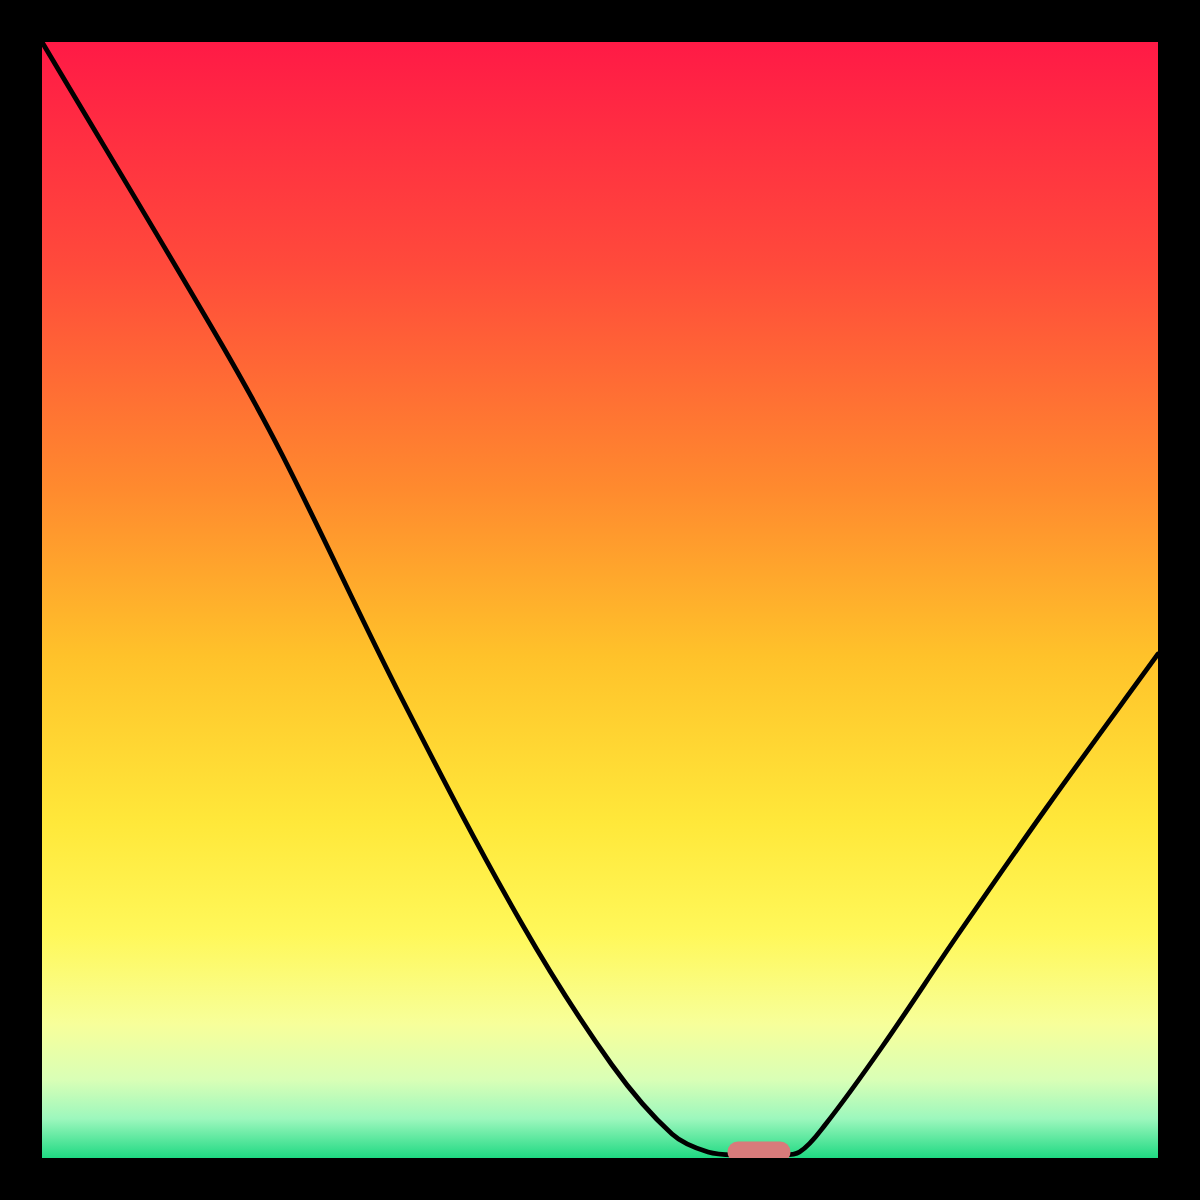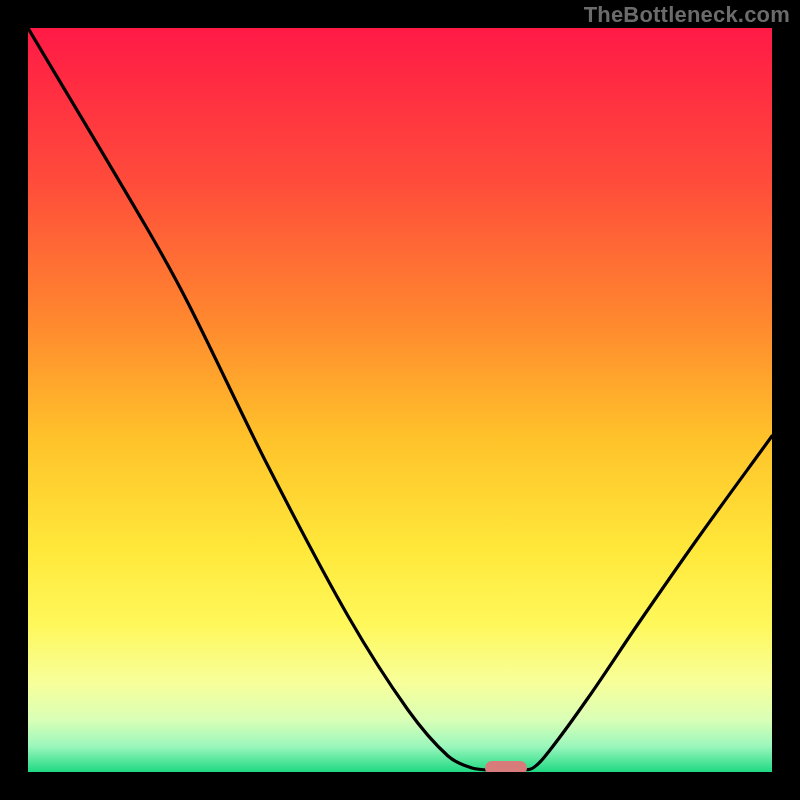--- a/index.html
+++ b/index.html
@@ -48,21 +48,20 @@
     position: absolute;
     transform: translate(-50%, -50%);
     border-radius: 999px;
     background: #d87b7b;
   }
 </style>
 </head>
 <body>
 
 <div class="frame">
-  <div class="watermark">TheBottleneck.com</div>
 
   <div class="plot-area">
     <svg class="gradient" viewBox="0 0 744 744" preserveAspectRatio="none">
       <defs>
         <linearGradient id="bg-grad" x1="0" y1="0" x2="0" y2="1">
             <stop offset="0.00%" stop-color="#ff1a46"></stop>
             <stop offset="20.00%" stop-color="#ff4a3b"></stop>
             <stop offset="40.00%" stop-color="#ff8a2e"></stop>
             <stop offset="55.00%" stop-color="#ffc22a"></stop>
             <stop offset="70.00%" stop-color="#ffe83a"></stop>

